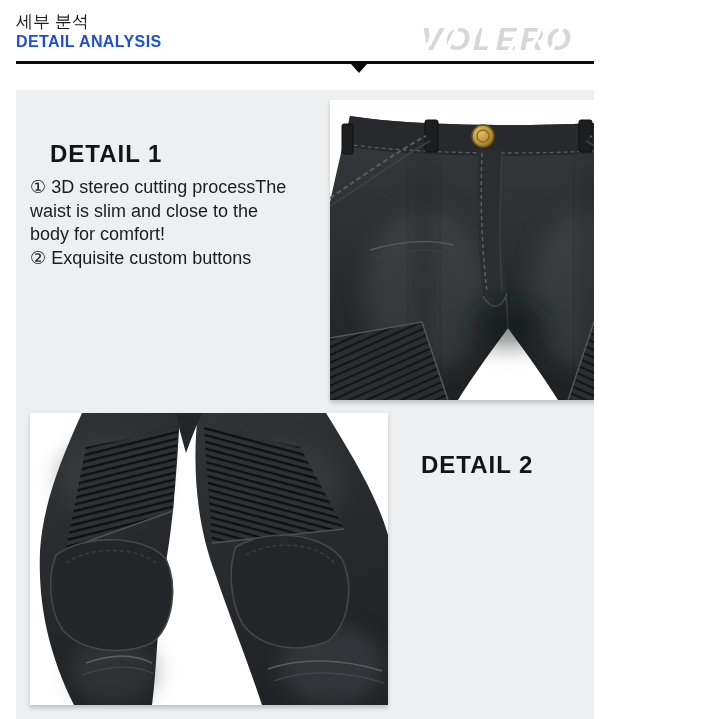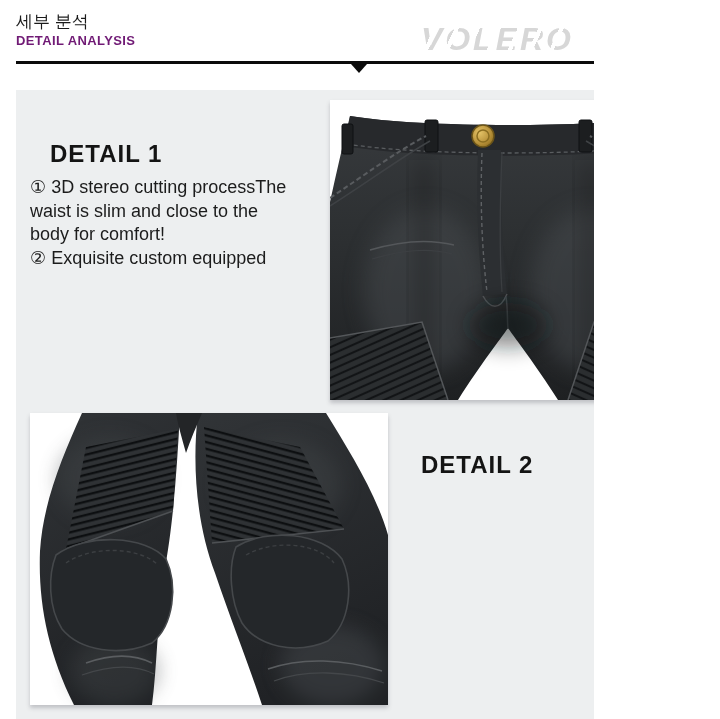--- a/index.html
+++ b/index.html
@@ -2,21 +2,21 @@
 <html><head>
 <meta charset="utf-8">
 <style>
   * { margin:0; padding:0; box-sizing:border-box; }
   html,body { background:#ffffff; }
   body { font-family:"Liberation Sans","DejaVu Sans",sans-serif; }
   .page { position:relative; width:594px; height:719px; background:#ffffff; overflow:hidden; }
 
   
   .kr    { position:absolute; left:16px; top:10px; font-size:17px; color:#1a1a1a; }
-  .ttl   { position:absolute; left:16px; top:33px; font-size:13px; font-weight:700; letter-spacing:.4px; color:#701a75; }
+  .ttl   { position:absolute; left:16px; top:33px; font-size:16px; font-weight:700; letter-spacing:.4px; color:#1d4ed8; }
   .brand { position:absolute; right:20px; top:20px; height:38px; line-height:38px; }
   .brand span { font-size:32px; font-style:italic; font-weight:700; letter-spacing:3px; color:#d7d7d7; }
   .brand .slashes { content:""; position:absolute; inset:0;
       background:repeating-linear-gradient(115deg, transparent 0 15px, #ffffff 15px 19px); }
 
   .rule { position:absolute; left:16px; top:61px; width:686px; height:3px; background:#0b0b0b; }
   .tri  { position:absolute; left:50%; transform:translateX(-50%); top:3px; width:0; height:0;
           border-left:8px solid transparent; border-right:8px solid transparent; border-top:9px solid #0b0b0b; }
 
   
@@ -51,21 +51,21 @@
   <div class="rule">
     <div class="tri"></div>
   </div>
 
   <div class="panel"></div>
 
   <h2 class="detail-h" id="d1h">DETAIL 1</h2>
   <p class="detail-p" id="d1p">① 3D stereo cutting processThe
 waist is slim and close to the
 body for comfort!
-② Exquisite custom equipped</p>
+② Exquisite custom buttons</p>
 
   <figure class="photo" id="photo1">
     <svg viewBox="0 0 356 300" xmlns="http://www.w3.org/2000/svg">
       <defs>
         <linearGradient id="denim1" x1="0" y1="0" x2="0" y2="1">
           <stop offset="0" stop-color="#373a3d"></stop>
           <stop offset="0.45" stop-color="#2c2f31"></stop>
           <stop offset="1" stop-color="#1e2022"></stop>
         </linearGradient>
         <radialGradient id="gold" cx="0.35" cy="0.35" r="0.8">

